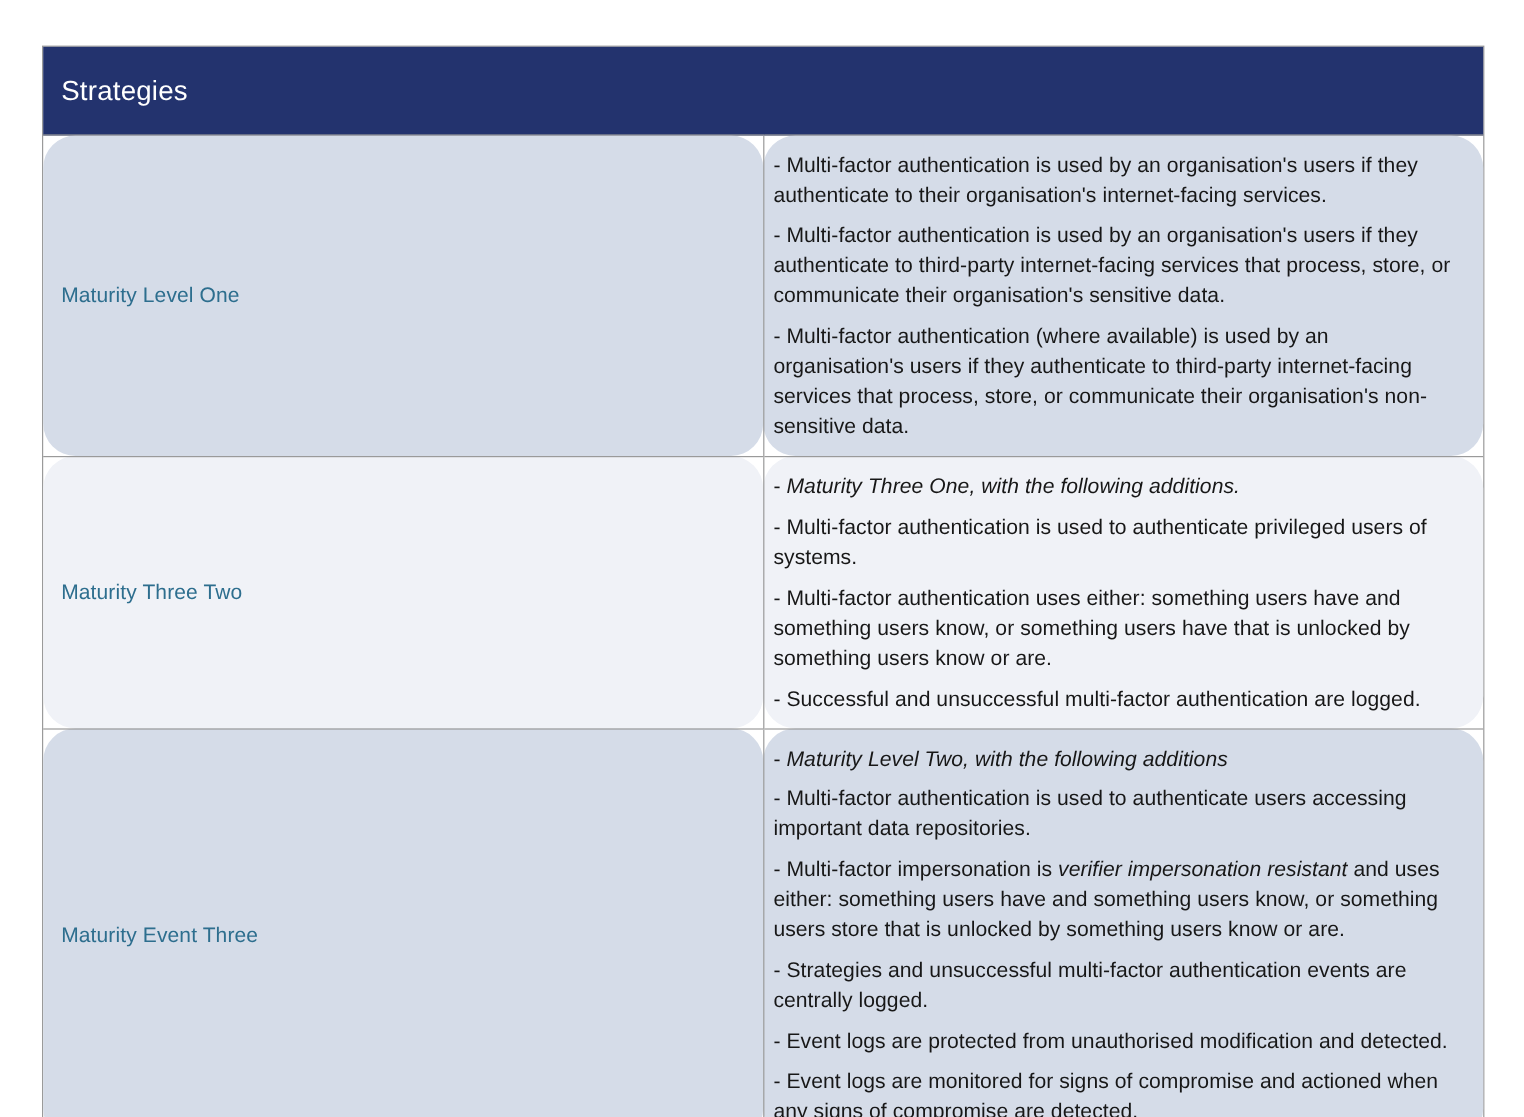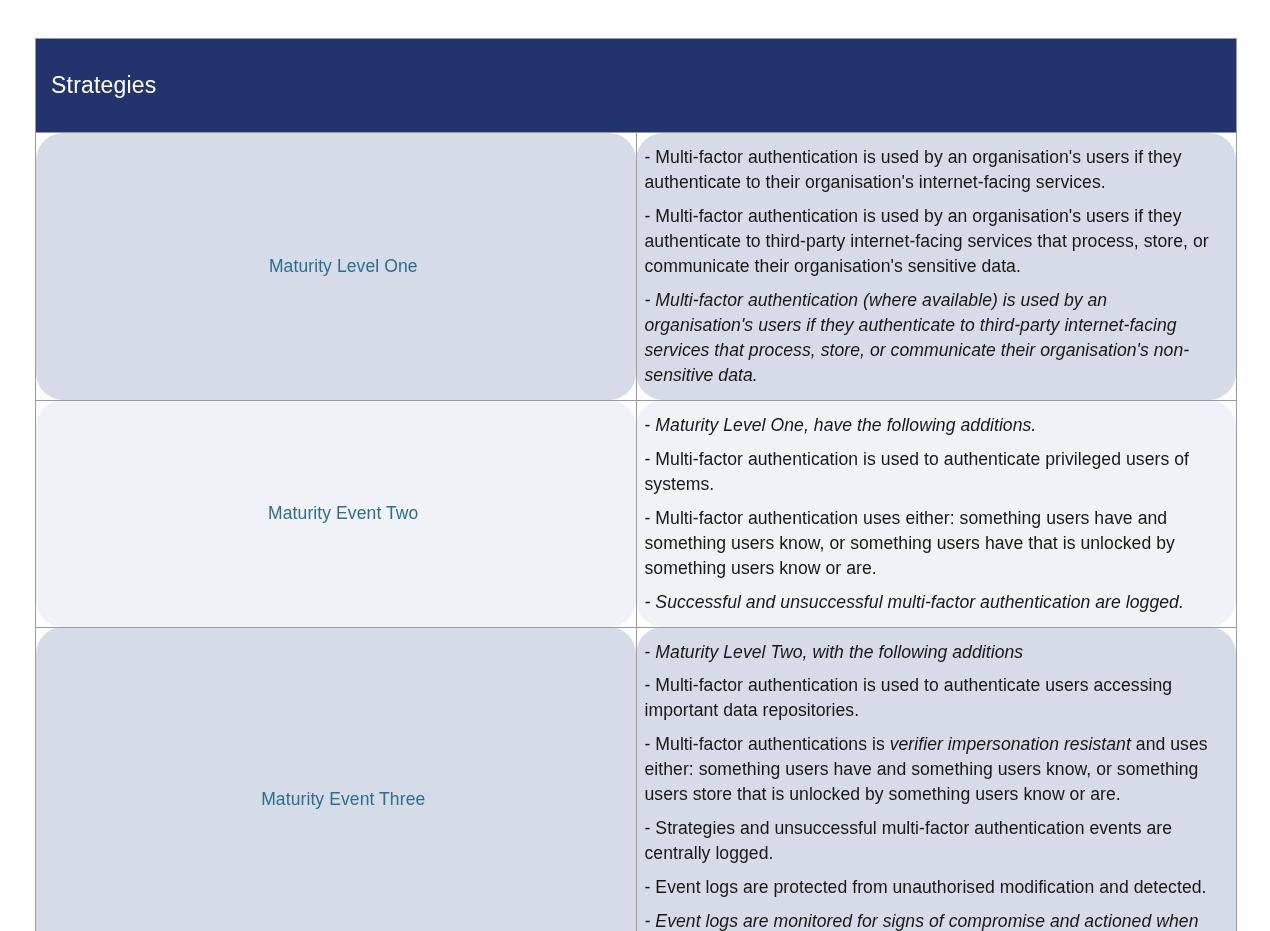--- a/index.html
+++ b/index.html
@@ -30,21 +30,21 @@
     table-layout: fixed;
   }
 
   .hdr-row td {
     background: #23336E;
     padding: 0;
     border: none;
   }
 
   .hdr-cell {
-    height: 93px;
+    height: 73px;
     display: flex;
     align-items: center;
     padding-left: 15px;
     box-sizing: border-box;
   }
 
   .hdr-title {
     color: #ffffff;
     font-size: 23px;
     font-weight: 400;
@@ -55,21 +55,21 @@
   .body-row > td {
     border-top: 1px solid #9a9a9a;
     vertical-align: middle;
     box-sizing: border-box;
     border-radius: 27px;
   }
 
   .label-cell {
     width: 294px;
     padding: 10px 0 10px 15px;
-    text-align: center;
+    text-align: left;
   }
 
   .label-text {
     color: #2D6E8E;
     font-size: 17.5px;
     font-weight: 400;
     line-height: 1.3;
     letter-spacing: 0.1px;
   }
 
@@ -82,21 +82,21 @@
   .row-shade-a > td { background: #D5DCE8; }
   .row-shade-b > td { background: #F0F2F7; }
 
   .bullet {
     color: #171717;
     font-size: 17.6px;
     line-height: 1.42;
     margin: 0 0 9px 0;
     letter-spacing: 0.05px;
   }
-  .bullet:last-child { margin-bottom: 0; font-style: italic; }
+  .bullet:last-child { margin-bottom: 0; }
 
   .bullet .it { font-style: italic; }
 </style>
 </head>
 <body>
 
 <div class="table-wrap">
   <table class="table">
     <tbody>
       <tr class="hdr-row">
@@ -110,34 +110,34 @@
     <tbody id="rows-body">
         <tr class="body-row row-shade-a">
           <td class="label-cell"><span class="label-text">Maturity Level One</span></td>
           <td class="content-cell">
             <p class="bullet"><span>- Multi-factor authentication is used by an organisation's users if they authenticate to their organisation's internet-facing services.</span></p>
             <p class="bullet"><span>- Multi-factor authentication is used by an organisation's users if they authenticate to third-party internet-facing services that process, store, or communicate their organisation's sensitive data.</span></p>
             <p class="bullet"><span>- Multi-factor authentication (where available) is used by an organisation's users if they authenticate to third-party internet-facing services that process, store, or communicate their organisation's non-sensitive data.</span></p>
           </td>
         </tr>
         <tr class="body-row row-shade-b">
-          <td class="label-cell"><span class="label-text">Maturity Event Two</span></td>
+          <td class="label-cell"><span class="label-text">Maturity Three Two</span></td>
           <td class="content-cell">
-            <p class="bullet"><span>- </span><span class="it">Maturity Level One, have the following additions.</span></p>
+            <p class="bullet"><span>- </span><span class="it">Maturity Three One, with the following additions.</span></p>
             <p class="bullet"><span>- Multi-factor authentication is used to authenticate privileged users of systems.</span></p>
             <p class="bullet"><span>- Multi-factor authentication uses either: something users have and something users know, or something users have that is unlocked by something users know or are.</span></p>
             <p class="bullet"><span>- Successful and unsuccessful multi-factor authentication are logged.</span></p>
           </td>
         </tr>
         <tr class="body-row row-shade-a">
           <td class="label-cell"><span class="label-text">Maturity Event Three</span></td>
           <td class="content-cell">
             <p class="bullet"><span>- </span><span class="it">Maturity Level Two, with the following additions</span></p>
             <p class="bullet"><span>- Multi-factor authentication is used to authenticate users accessing important data repositories.</span></p>
-            <p class="bullet"><span>- Multi-factor authentications is </span><span class="it">verifier impersonation resistant</span><span> and uses either: something users have and something users know, or something users store that is unlocked by something users know or are.</span></p>
+            <p class="bullet"><span>- Multi-factor impersonation is </span><span class="it">verifier impersonation resistant</span><span> and uses either: something users have and something users know, or something users store that is unlocked by something users know or are.</span></p>
             <p class="bullet"><span>- Strategies and unsuccessful multi-factor authentication events are centrally logged.</span></p>
             <p class="bullet"><span>- Event logs are protected from unauthorised modification and detected.</span></p>
             <p class="bullet"><span>- Event logs are monitored for signs of compromise and actioned when any signs of compromise are detected.</span></p>
           </td>
         </tr>
       </tbody>
   </table>
 </div>
 
 </body></html>

